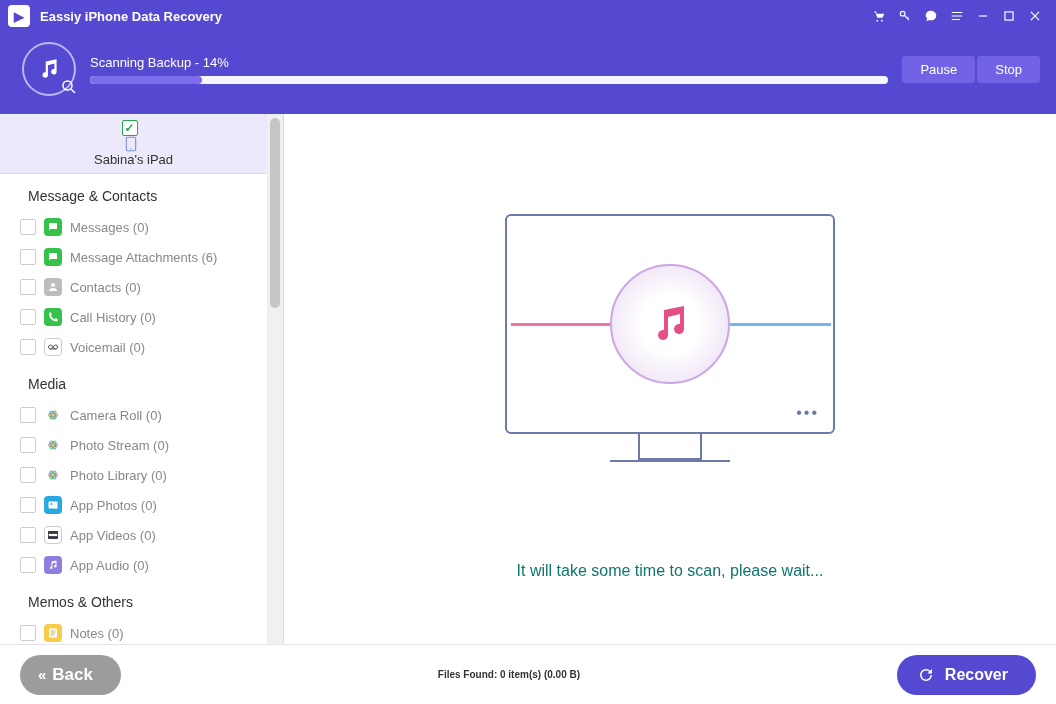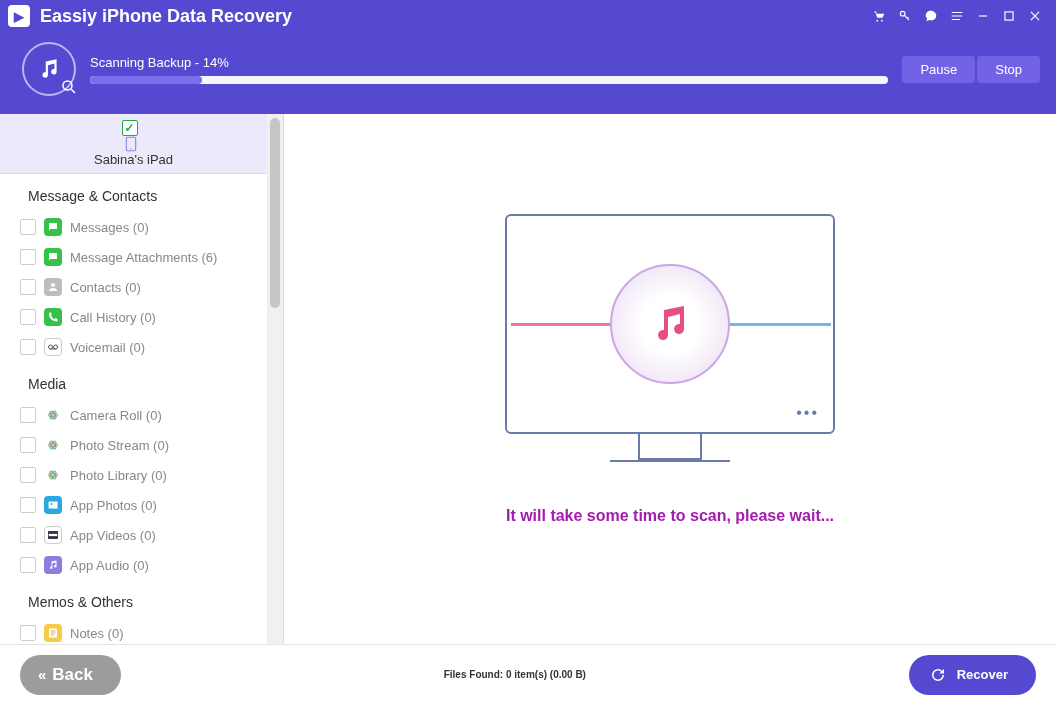--- a/index.html
+++ b/index.html
@@ -2,21 +2,21 @@
 <html><head>
 <meta charset="utf-8">
 <style>
   * { box-sizing: border-box; margin: 0; padding: 0; font-family: "Segoe UI", Arial, sans-serif; }
   html, body { width: 1056px; height: 704px; overflow: hidden; background: #fff; }
   .window { width: 1056px; height: 704px; display: flex; flex-direction: column; background: #fff; }
 
   
   .titlebar { height: 32px; background: #5649d1; display: flex; align-items: center; padding: 0 8px; color: #fff; }
   .titlebar .logo { width: 22px; height: 22px; background: #fff; border-radius: 4px; display:flex;align-items:center;justify-content:center; color:#5649d1; font-weight:bold; font-size:13px;}
-  .titlebar .title { margin-left: 10px; font-size: 18px; font-weight: 600; color: #fff; }
+  .titlebar .title { margin-left: 10px; font-size: 13px; font-weight: 600; color: #fff; }
   .titlebar .spacer { flex: 1; }
   .titlebar .tb-icon { width: 26px; height: 26px; display:flex; align-items:center; justify-content:center; font-size:14px; color:#fff; cursor:pointer; }
   .titlebar .tb-icon svg { width:14px; height:14px; fill:#fff; }
 
   
   .header { background: #5649d1; padding: 10px 16px 18px 16px; display:flex; align-items:center; }
   .header-icon { width: 54px; height:54px; border:2px solid rgba(255,255,255,0.6); border-radius:50%; display:flex;align-items:center;justify-content:center; position:relative; margin: 0 14px 0 6px;}
   .header-icon svg { width:26px; height:26px; fill:#fff; }
   .header-icon .mag { position:absolute; bottom:-2px; right:-4px; width:18px;height:18px; }
   .progress-wrap { flex:1; margin-right: 12px; }
@@ -50,28 +50,28 @@
   .main { flex:1; display:flex; flex-direction:column; align-items:center; justify-content:flex-start; position:relative; padding-top: 100px;}
   .monitor { width: 330px; }
   .monitor-screen { border:2px solid #6b7aa8; border-radius:6px; height:220px; display:flex; align-items:center; justify-content:center; position:relative; background:#fff;}
   .monitor-dots { position:absolute; bottom:10px; right:14px; color:#6b7aa8; font-size:16px; letter-spacing:2px;}
   .monitor-stand { width:64px; height:26px; border:2px solid #6b7aa8; border-top:none; margin:0 auto; }
   .monitor-base { width:120px; height:2px; background:#6b7aa8; margin:0 auto;}
   .itunes-circle { width:120px;height:120px; border-radius:50%; border:2px solid #cda6e4; background: radial-gradient(circle at 50% 50%, #fff 35%, #e7d7f1 100%); display:flex;align-items:center;justify-content:center; position:relative;}
   .itunes-circle svg { width:48px;height:48px; fill:#e54f86;}
   .stripe { position:absolute; height:3px; width:320px; top:50%; left:4px; transform:translateY(-1px); background: linear-gradient(90deg, #e6538b 0%, #e6538b 45%, #4fa5e8 55%, #4fa5e8 100%); opacity:0.8; z-index:0;}
   .itunes-wrap { position:relative; z-index:1; background:#fff; border-radius:50%;}
-  .wait-text { margin-top: 45px; font-size:16px; color:#a21caf; font-weight:700;}
+  .wait-text { margin-top: 100px; font-size:16px; color:#0f766e; font-weight:400;}
 
   
   .footer { height:60px; border-top:1px solid #e5e5e5; display:flex; align-items:center; padding:0 20px; background:#fff;}
   .btn-back { background:#9c9c9c; color:#fff; border:none; border-radius:22px; height:40px; padding:0 28px 0 18px; font-size:17px; font-weight:600; display:flex; align-items:center; cursor:pointer;}
   .btn-back .chev { margin-right:12px; font-size:15px; letter-spacing:-6px;}
   .footer-status { flex:1; text-align:center; font-size:10px; color:#333; font-weight:600;}
-  .btn-recover { background:#5649d1; color:#fff; border:none; border-radius:22px; height:40px; padding:0 28px 0 20px; font-size:13px; font-weight:600; display:flex; align-items:center; cursor:pointer;}
+  .btn-recover { background:#5649d1; color:#fff; border:none; border-radius:22px; height:40px; padding:0 28px 0 20px; font-size:16px; font-weight:600; display:flex; align-items:center; cursor:pointer;}
   .btn-recover svg { width:18px;height:18px; fill:#fff; margin-right:10px;}
 </style>
 </head>
 <body>
 
 <div class="window">
 
   <div class="titlebar">
     <div class="logo">▶</div>
     <div class="title">Eassiy iPhone Data Recovery</div>

